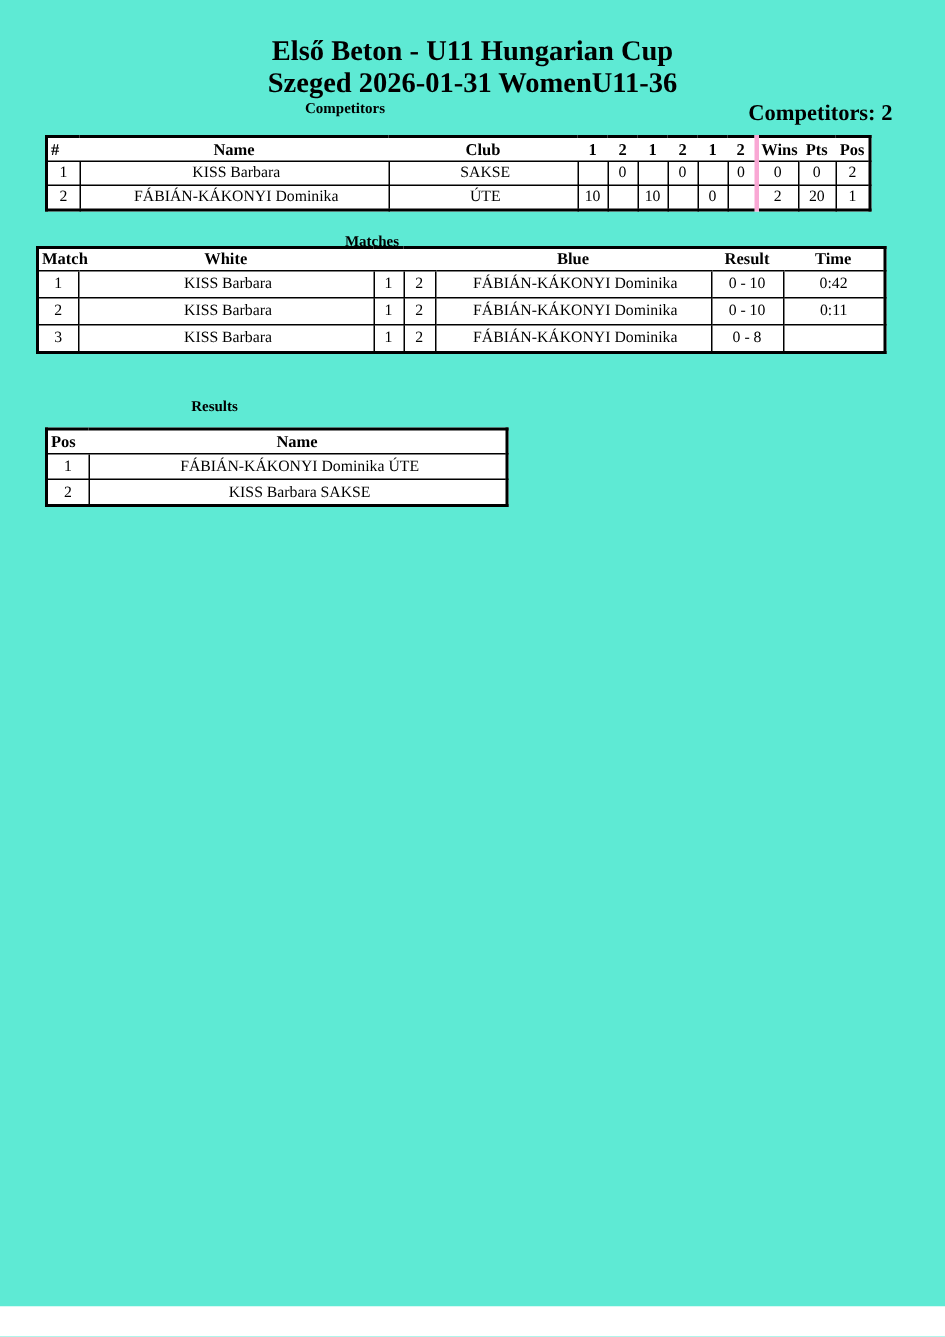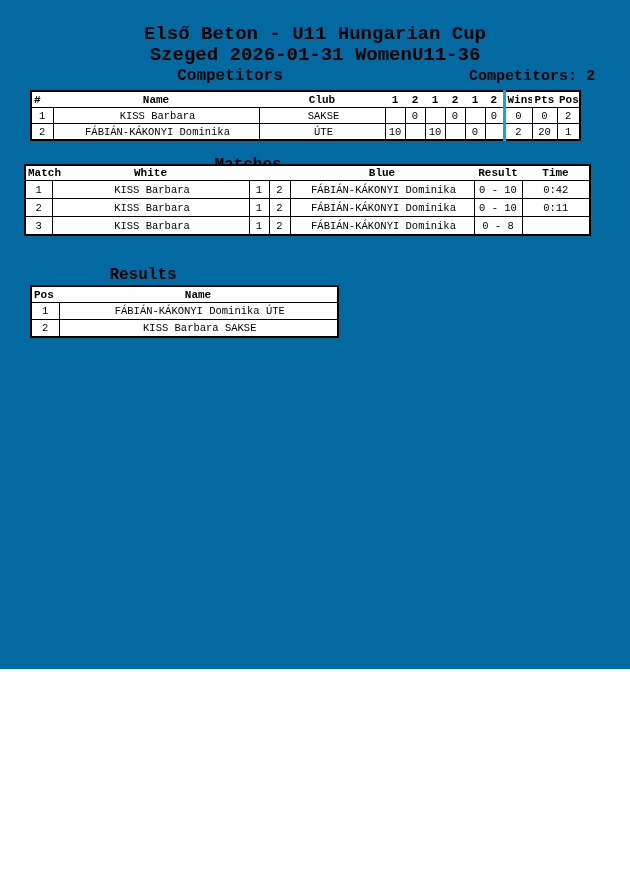--- a/index.html
+++ b/index.html
@@ -1,32 +1,32 @@
 <!DOCTYPE html>
 <html><head>
 <meta charset="utf-8">
 <style>
   html,body { margin:0; padding:0; background:#fff; }
   .page {
-    position:relative; width:630px; height:669px; background:#0369a1;
-    font-family:Liberation Mono, monospace; color:#000;
+    position:relative; width:630px; height:871px; background:#5eead4;
+    font-family:Liberation Serif, serif; color:#000;
   }
   .title-block { position:absolute; top:24px; left:0; width:630px; text-align:center;
     font-weight:bold; font-size:19px; line-height:21px; }
   .sec-heading { position:absolute; transform:translateX(-50%); font-weight:bold;
-    font-size:16px; white-space:nowrap; }
+    font-size:10px; white-space:nowrap; }
   .count-label { position:absolute; top:68px; right:35px; font-weight:bold; font-size:15px; }
 
   table.tbl { position:absolute; border-collapse:collapse; table-layout:fixed;
     border:2px solid #000; background:#fff; }
   .tbl th, .tbl td { border:1px solid #000; padding:0 2px; white-space:nowrap;
     overflow:hidden; text-align:center; vertical-align:middle; font-size:10.5px; }
   .tbl th { font-weight:bold; font-size:11px; }
   .tbl thead th.nl { border-left:hidden; }
-  .tbl .thick { border-left:3px solid #0ea5e9; }
+  .tbl .thick { border-left:3px solid #f9a8d4; }
   .tl { text-align:center; padding-left:5px !important; }
   .hleft { text-align:left !important; padding-left:2px !important; }
   .ofv { overflow:visible !important; }
 
   #competitors-table { left:30px; top:90px; width:549px; }
   #competitors-table th { height:15px; }
   #competitors-table td { height:15px; }
 
   #matches-table { left:24px; top:164px; width:565px; }
   #matches-table th { height:14px; }

